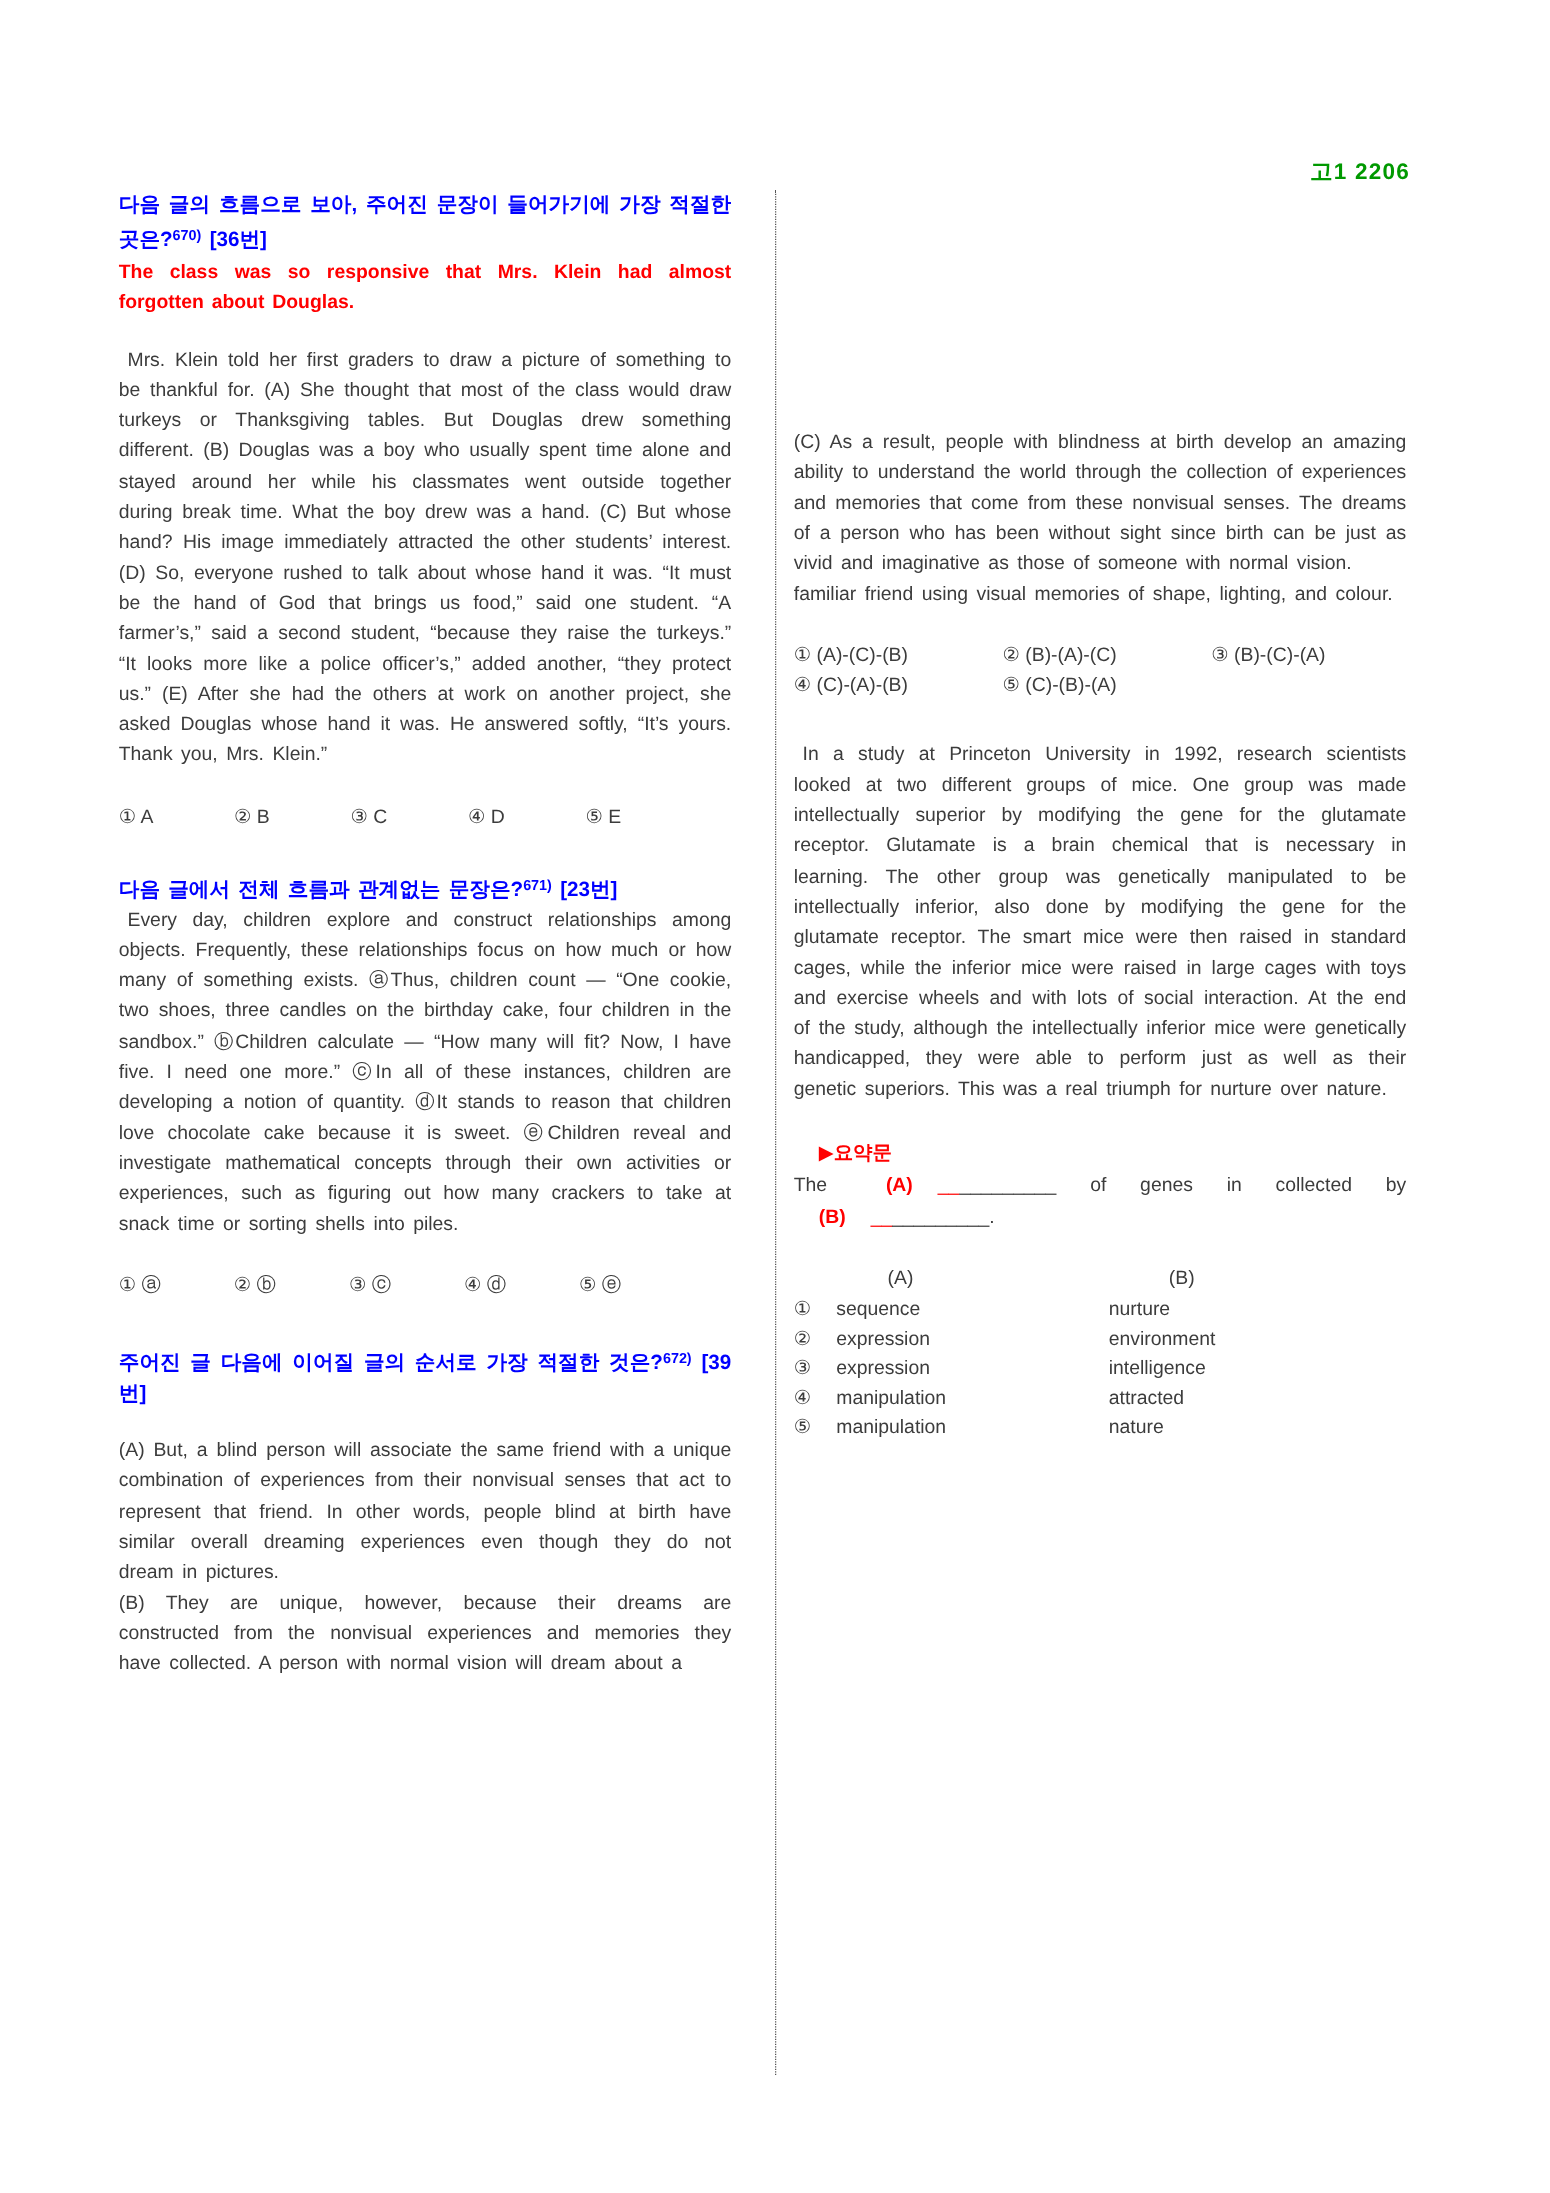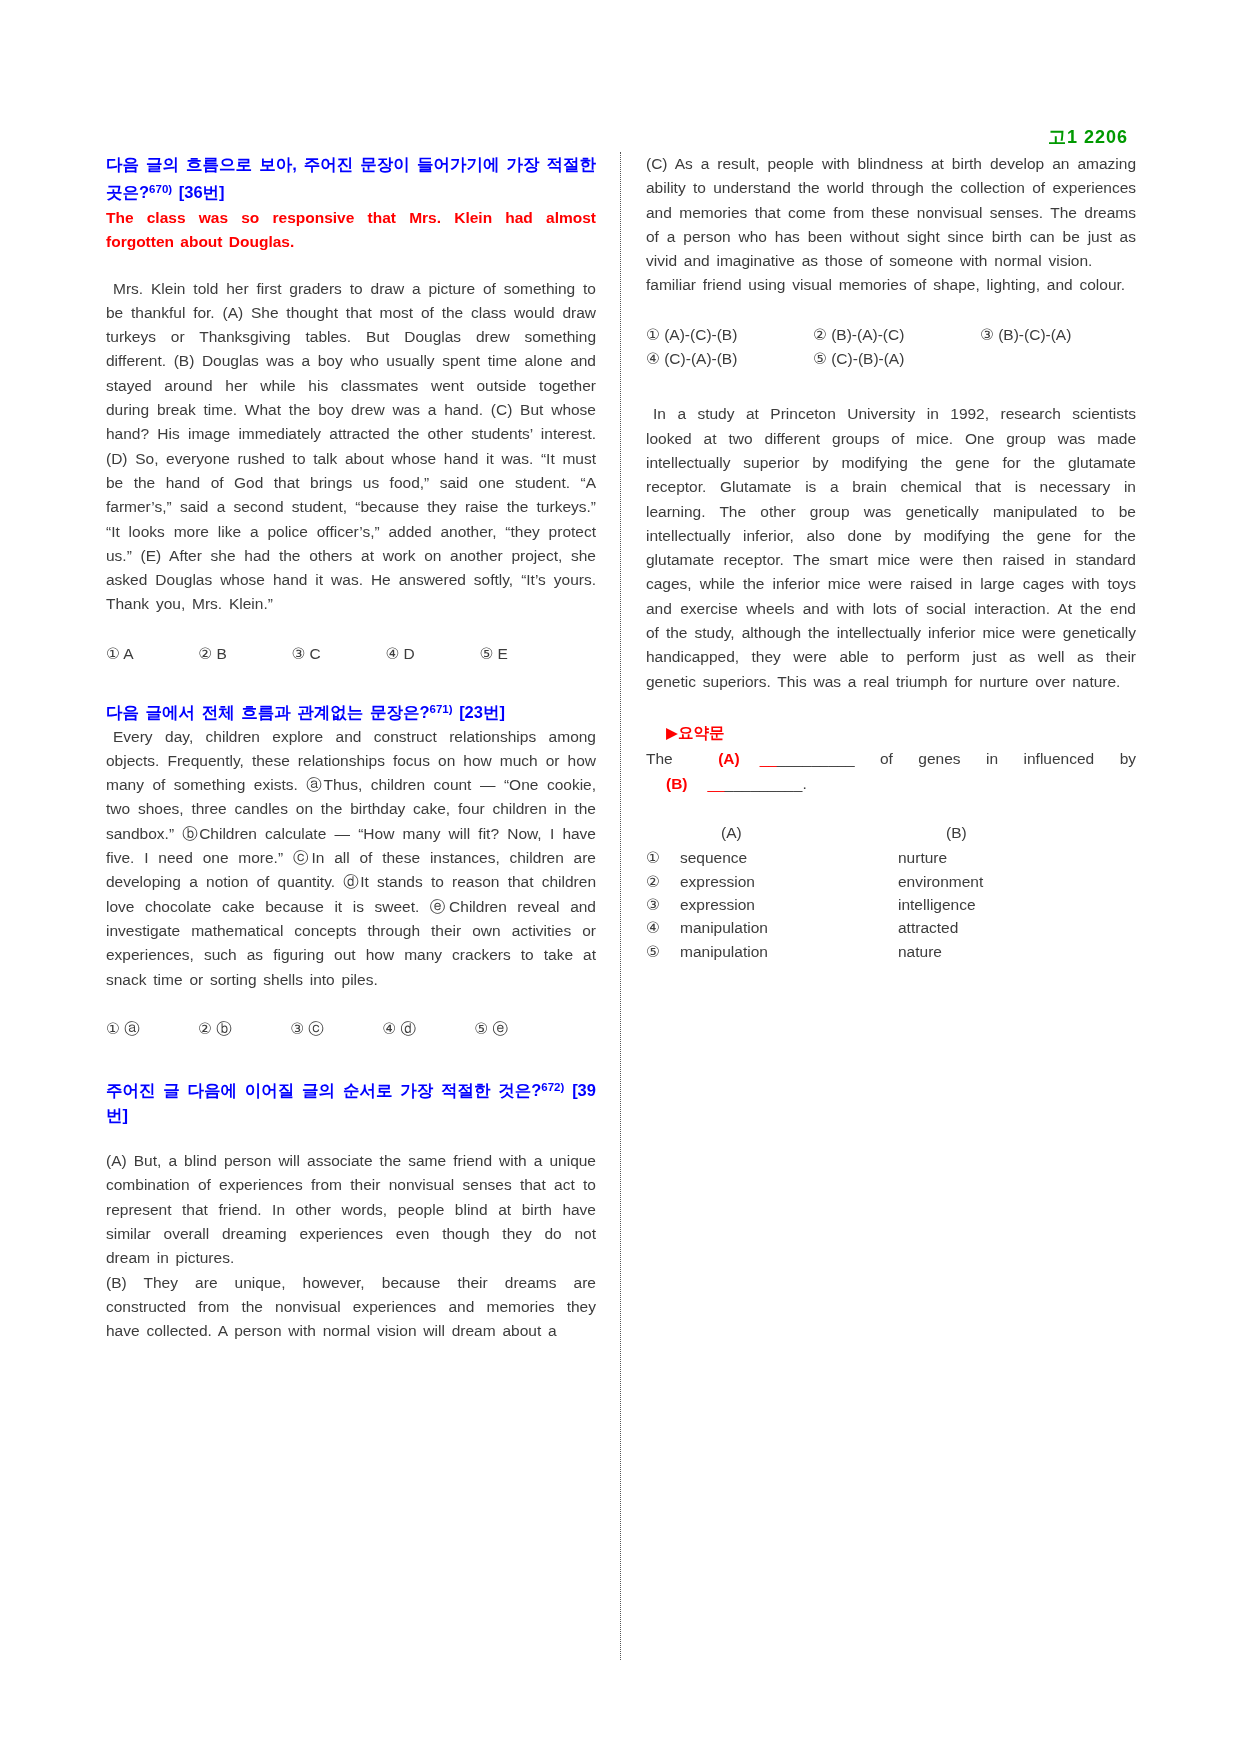--- a/index.html
+++ b/index.html
@@ -10,21 +10,21 @@
     overflow:hidden;
   }
   .doc-label {
     position:absolute; top:80px; right:112px;
     color:#009900; font-weight:bold; font-size:18px; letter-spacing:1px;margin-top:45px;
   }
   .divider {
     position:absolute; left:620px; top:152px; height:1508px; width:0;
     border-left:1px dotted #555;
   }
-  .content { position:absolute; top:152px; left:106px; width:1030px; display:flex; }
+  .content { position:absolute; top:152px; left:95px; width:1030px; display:flex;align-items:center; }
   .col { width:490px; }
   .col-right { margin-left:50px; }
 
   .qtitle {
     color:#0000ff; font-weight:bold; font-size:16.5px; line-height:24.5px;
     text-align:justify; word-spacing:2px;
   }
   .fn { font-size:11.5px; vertical-align:5px; font-weight:bold; }
   .red { color:#ff0000; font-weight:bold;padding-left:20px; }
   .given { color:#ff0000; font-weight:bold; text-align:justify; word-spacing:2px; margin-top:2px; }
@@ -111,21 +111,21 @@
           <span>③ (B)-(C)-(A)</span>
           <span>④ (C)-(A)-(B)</span>
           <span>⑤ (C)-(B)-(A)</span>
         </div>
       </section>
 
       <section class="sec">
         <div class="para indent">In a study at Princeton University in 1992, research scientists looked at two different groups of mice. One group was made intellectually superior by modifying the gene for the glutamate receptor. Glutamate is a brain chemical that is necessary in learning. The other group was genetically manipulated to be intellectually inferior, also done by modifying the gene for the glutamate receptor. The smart mice were then raised in standard cages, while the inferior mice were raised in large cages with toys and exercise wheels and with lots of social interaction. At the end of the study, although the intellectually inferior mice were genetically handicapped, they were able to perform just as well as their genetic superiors. This was a real triumph for nurture over nature.</div>
 
         <div class="red summary-label">▶요약문</div>
-        <div class="summary"><span>The </span><span class="red">(A)</span><span class="red blank">__</span><span class="blank">_________</span><span> of genes in influenced by </span><span class="red">(B)</span><span class="red blank">__</span><span class="blank">_________</span><span>.</span></div>
+        <div class="summary"><span>The </span><span class="red">(A)</span><span class="red blank">__</span><span class="blank">_________</span><span> of genes in collected by </span><span class="red">(B)</span><span class="red blank">__</span><span class="blank">_________</span><span>.</span></div>
 
         <div class="sum-table">
           <span class="hdr"></span>
           <span class="hdr hA">(A)</span>
           <span class="hdr hB">(B)</span>
 
           <span>①</span>
           <span>sequence</span>
           <span>nurture</span>
 

